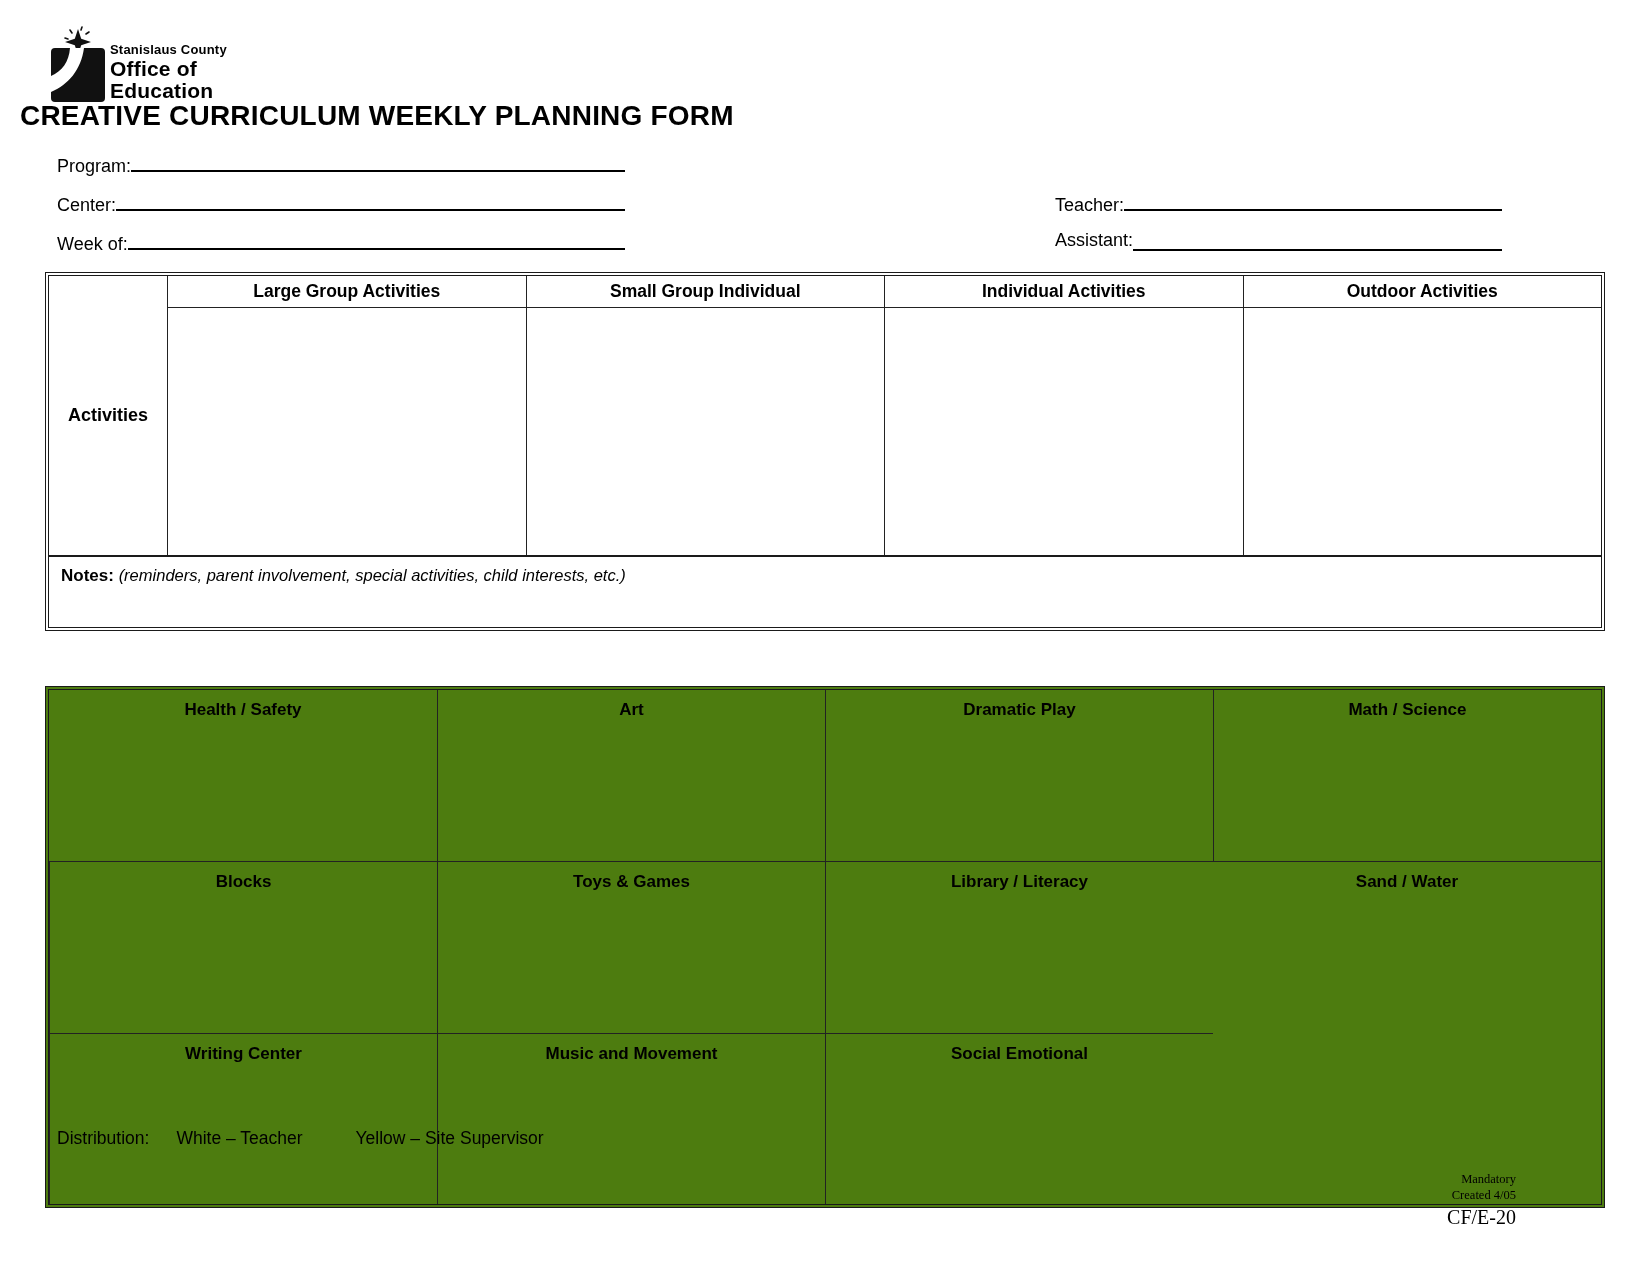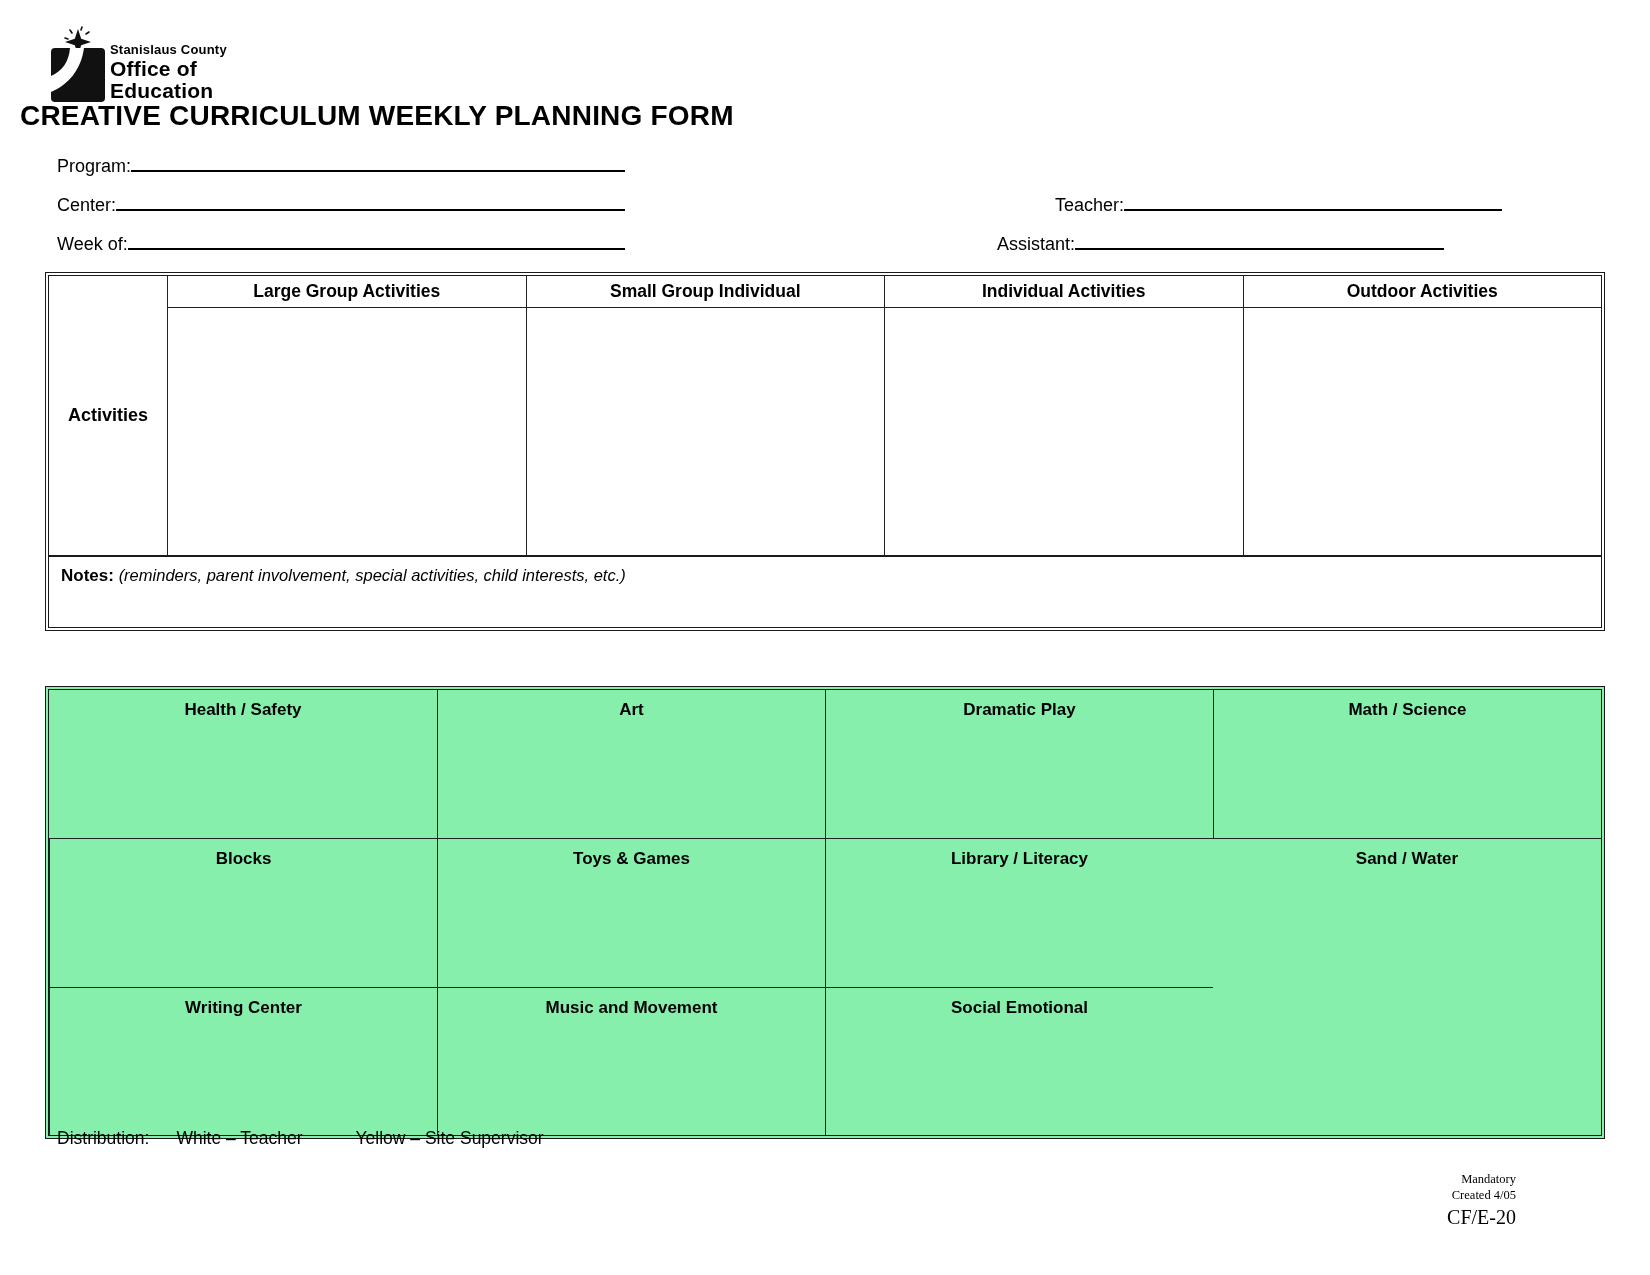--- a/index.html
+++ b/index.html
@@ -28,21 +28,21 @@
   }
 
   
   .field { position: absolute; display: flex; align-items: baseline; font-size: 18px; }
   .field .lbl { white-space: nowrap; }
   .field .blank { flex: 1; border-bottom: 2px solid #000; height: 20px; }
   .f-program  { left: 57px;  top: 152px; width: 568px; }
   .f-center   { left: 57px;  top: 191px; width: 568px; }
   .f-week     { left: 57px;  top: 230px; width: 568px; }
   .f-teacher  { left: 1055px; top: 191px; width: 447px; }
-  .f-assistant{ left: 997px; top: 230px; width: 447px; }
+  .f-assistant{ left: 1055px; top: 230px; width: 447px; align-items: flex-end; }
 
   
   .acts {
     position: absolute; left: 45px; top: 272px; width: 1560px;
     display: grid;
     grid-template-columns: 118px repeat(4, 1fr);
     grid-template-rows: 32px 247px 72px;
     border: 4px double #1a1a1a;
     background: #fff;
   }
@@ -63,26 +63,26 @@
   }
   .acts .notes .nl { font-weight: bold; }
   .acts .notes .nh { font-style: italic; font-size: 16.5px; }
 
   
   .interests-title {
     position: absolute; top: 684px; left: 0; width: 1566px;
     text-align: center; font-weight: bold; font-size: 19.5px;
   }
   .interests {
-    position: absolute; left: 45px; top: 686px; width: 1560px; height: 453px;
+    position: absolute; left: 45px; top: 686px; width: 1560px; height: 522px;
     display: grid;
     grid-template-columns: repeat(4, 1fr);
     grid-template-rows: repeat(3, 1fr);
     border: 4px double #1a1a1a;
-    background: #86efac;
+    background: #4d7c0f;
   }
   .interests .cell {
     padding-top: 10px; text-align: center;
     font-weight: bold; font-size: 17px;
   }
   .interests .cell.cl { border-left: 1.5px solid #222; }
   .interests .cell.ct { border-top: 1.5px solid #222; }
 
   
   .distribution {

